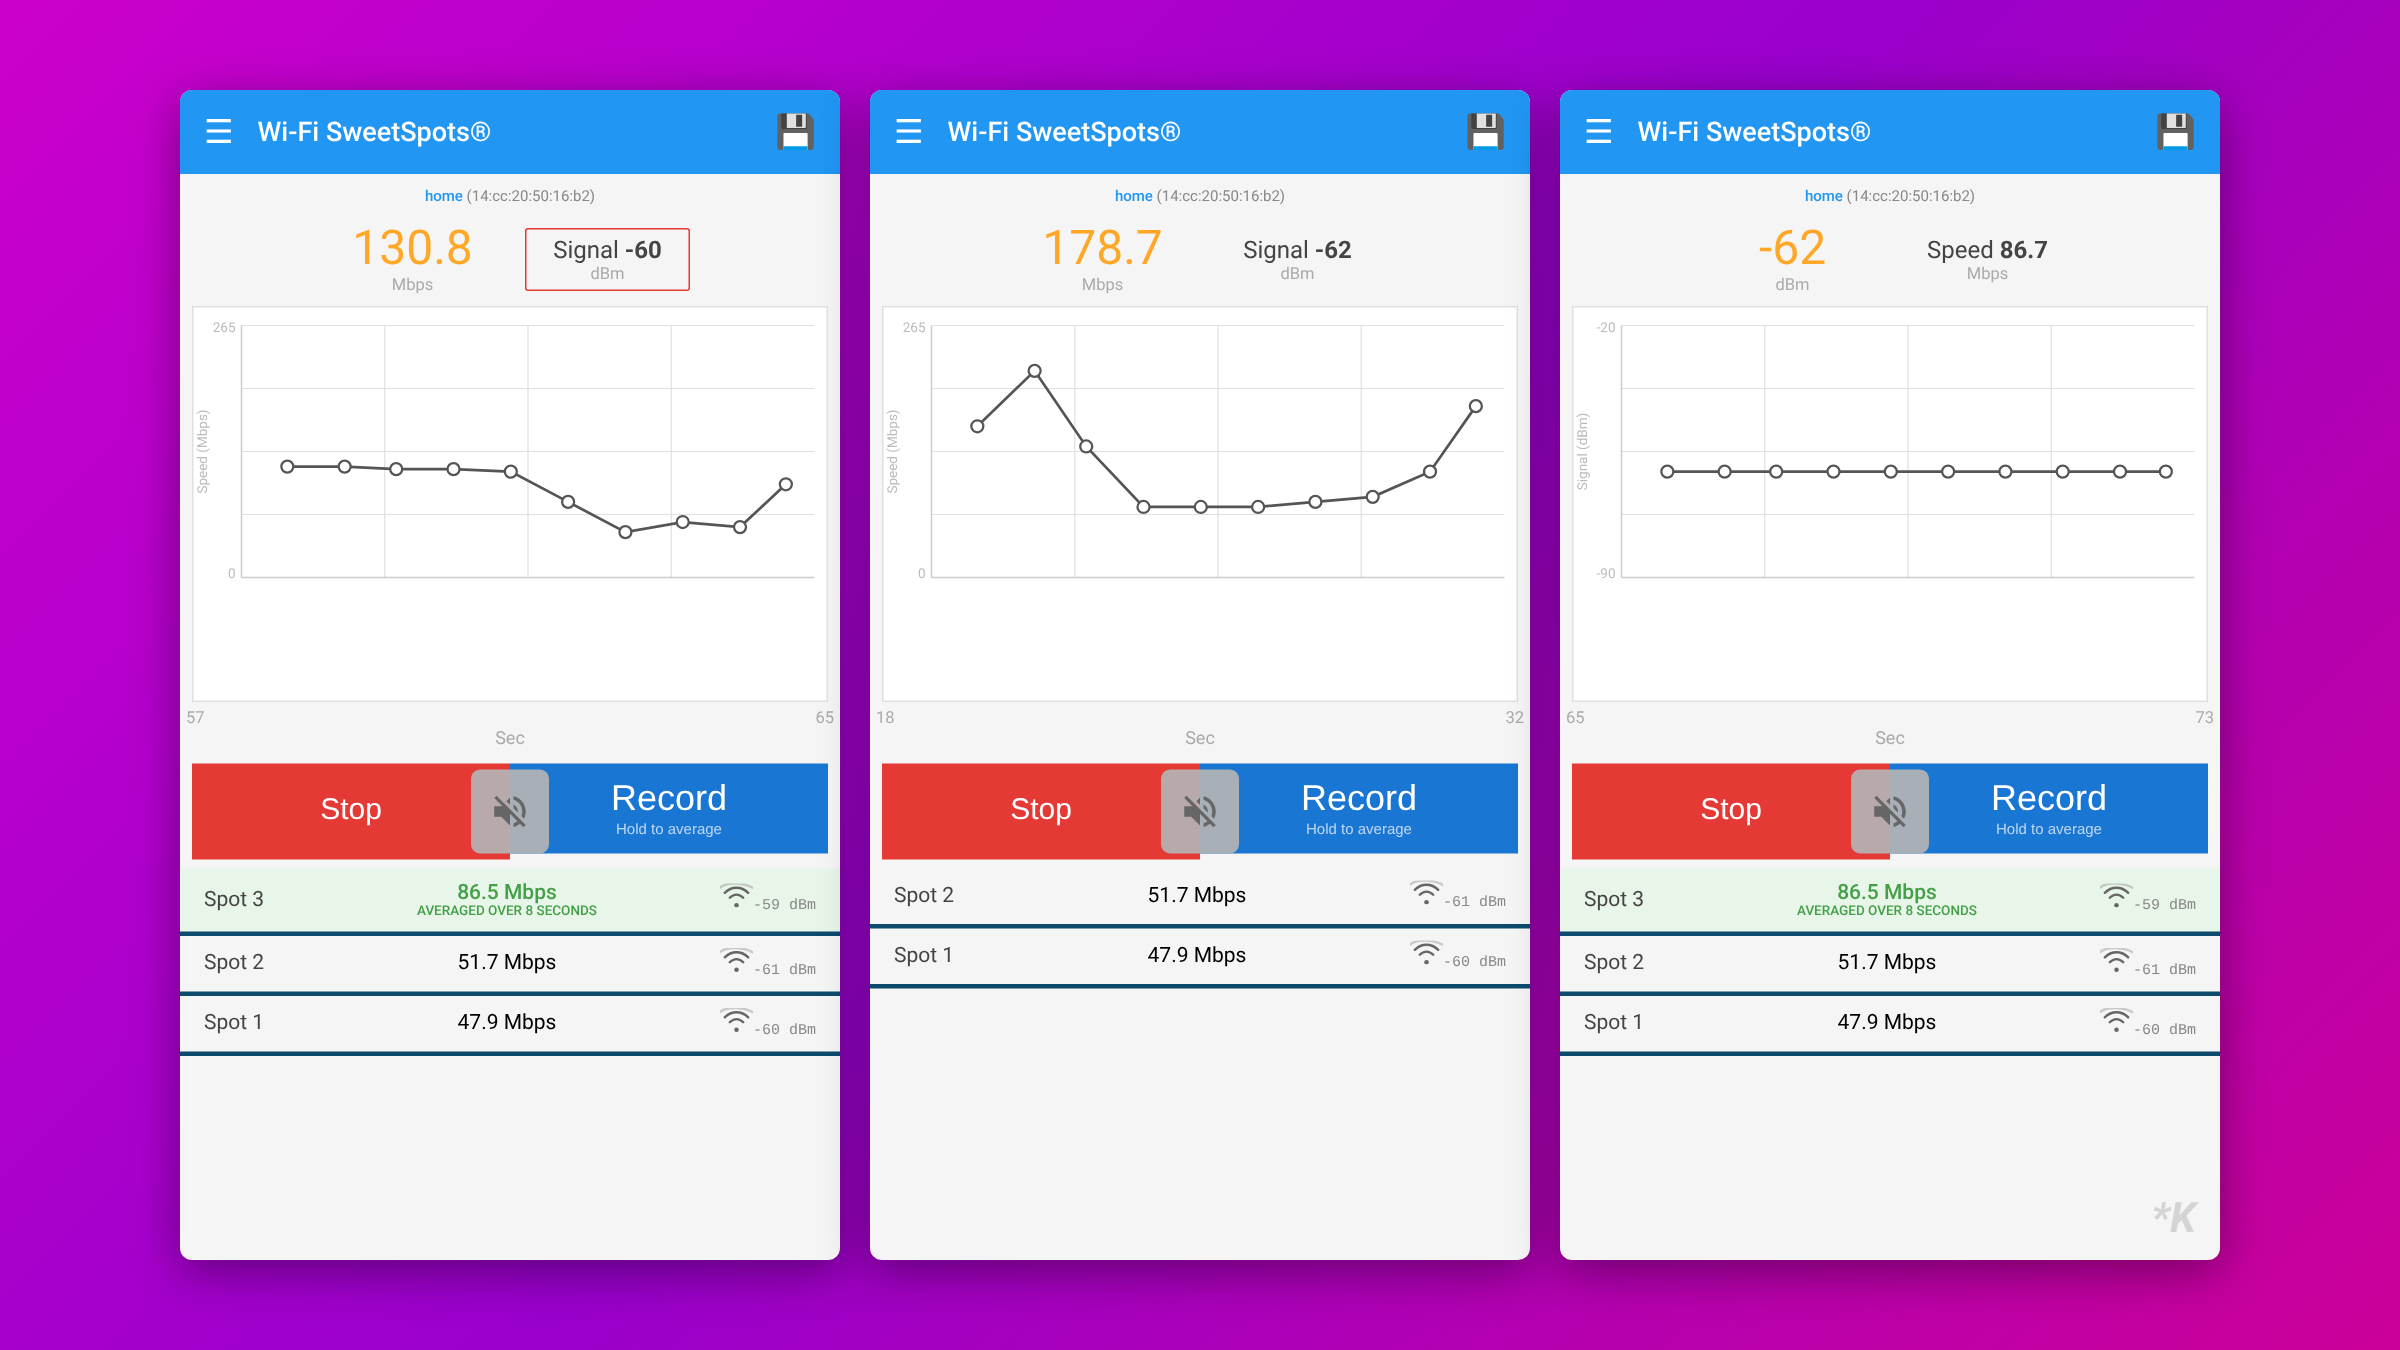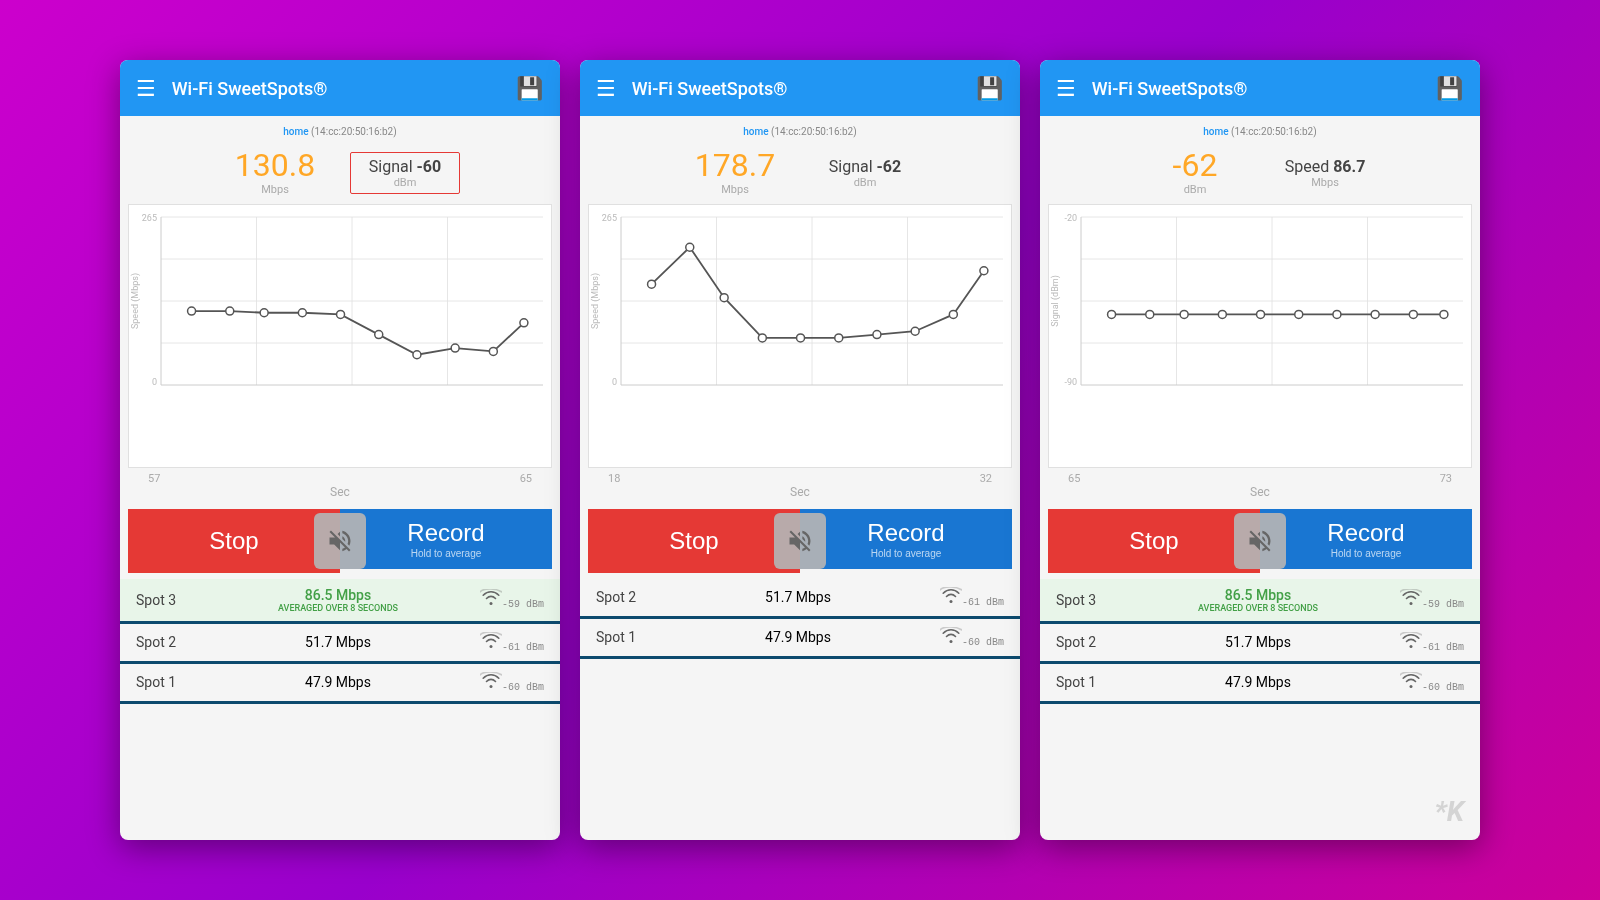--- a/index.html
+++ b/index.html
@@ -133,21 +133,21 @@
     }
 
     .chart-area svg {
       width: 100%;
       height: 100%;
     }
 
     .x-axis-labels {
       display: flex;
       justify-content: space-between;
-      padding: 0 28px;
+      padding: 0 4px;
       font-size: 11px;
       color: #aaa;
       flex-shrink: 0;
     }
 
     .x-axis-title {
       text-align: center;
       font-size: 12px;
       color: #aaa;
       flex-shrink: 0;
@@ -159,21 +159,21 @@
       margin: 6px 8px;
       border-radius: 4px;
       overflow: visible;
       flex-shrink: 0;
       position: relative;
     }
 
     .stop-btn {
       background: #e53935;
       color: white;
-      font-size: 24px;
+      font-size: 20px;
       font-weight: 400;
       flex: 1;
       height: 64px;
       border: none;
       cursor: pointer;
       display: flex;
       align-items: center;
       justify-content: center;
     }
 

